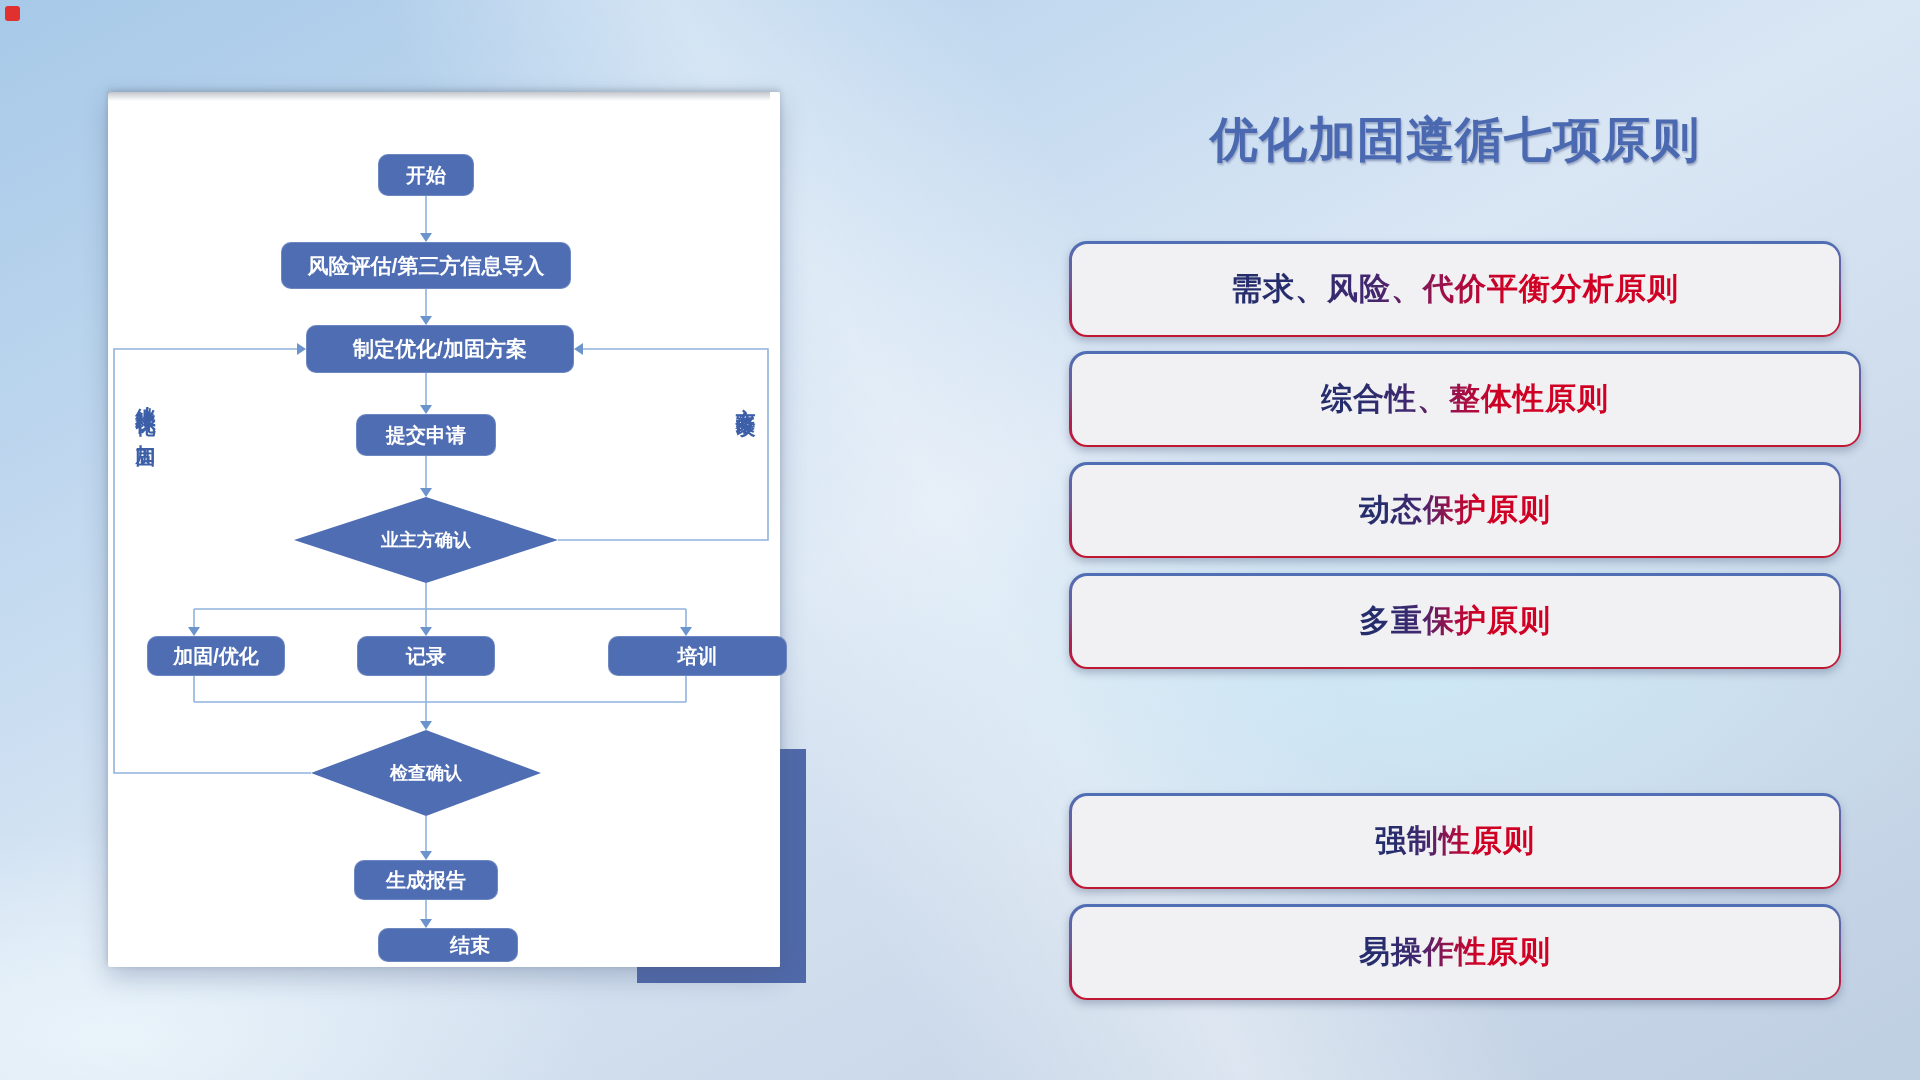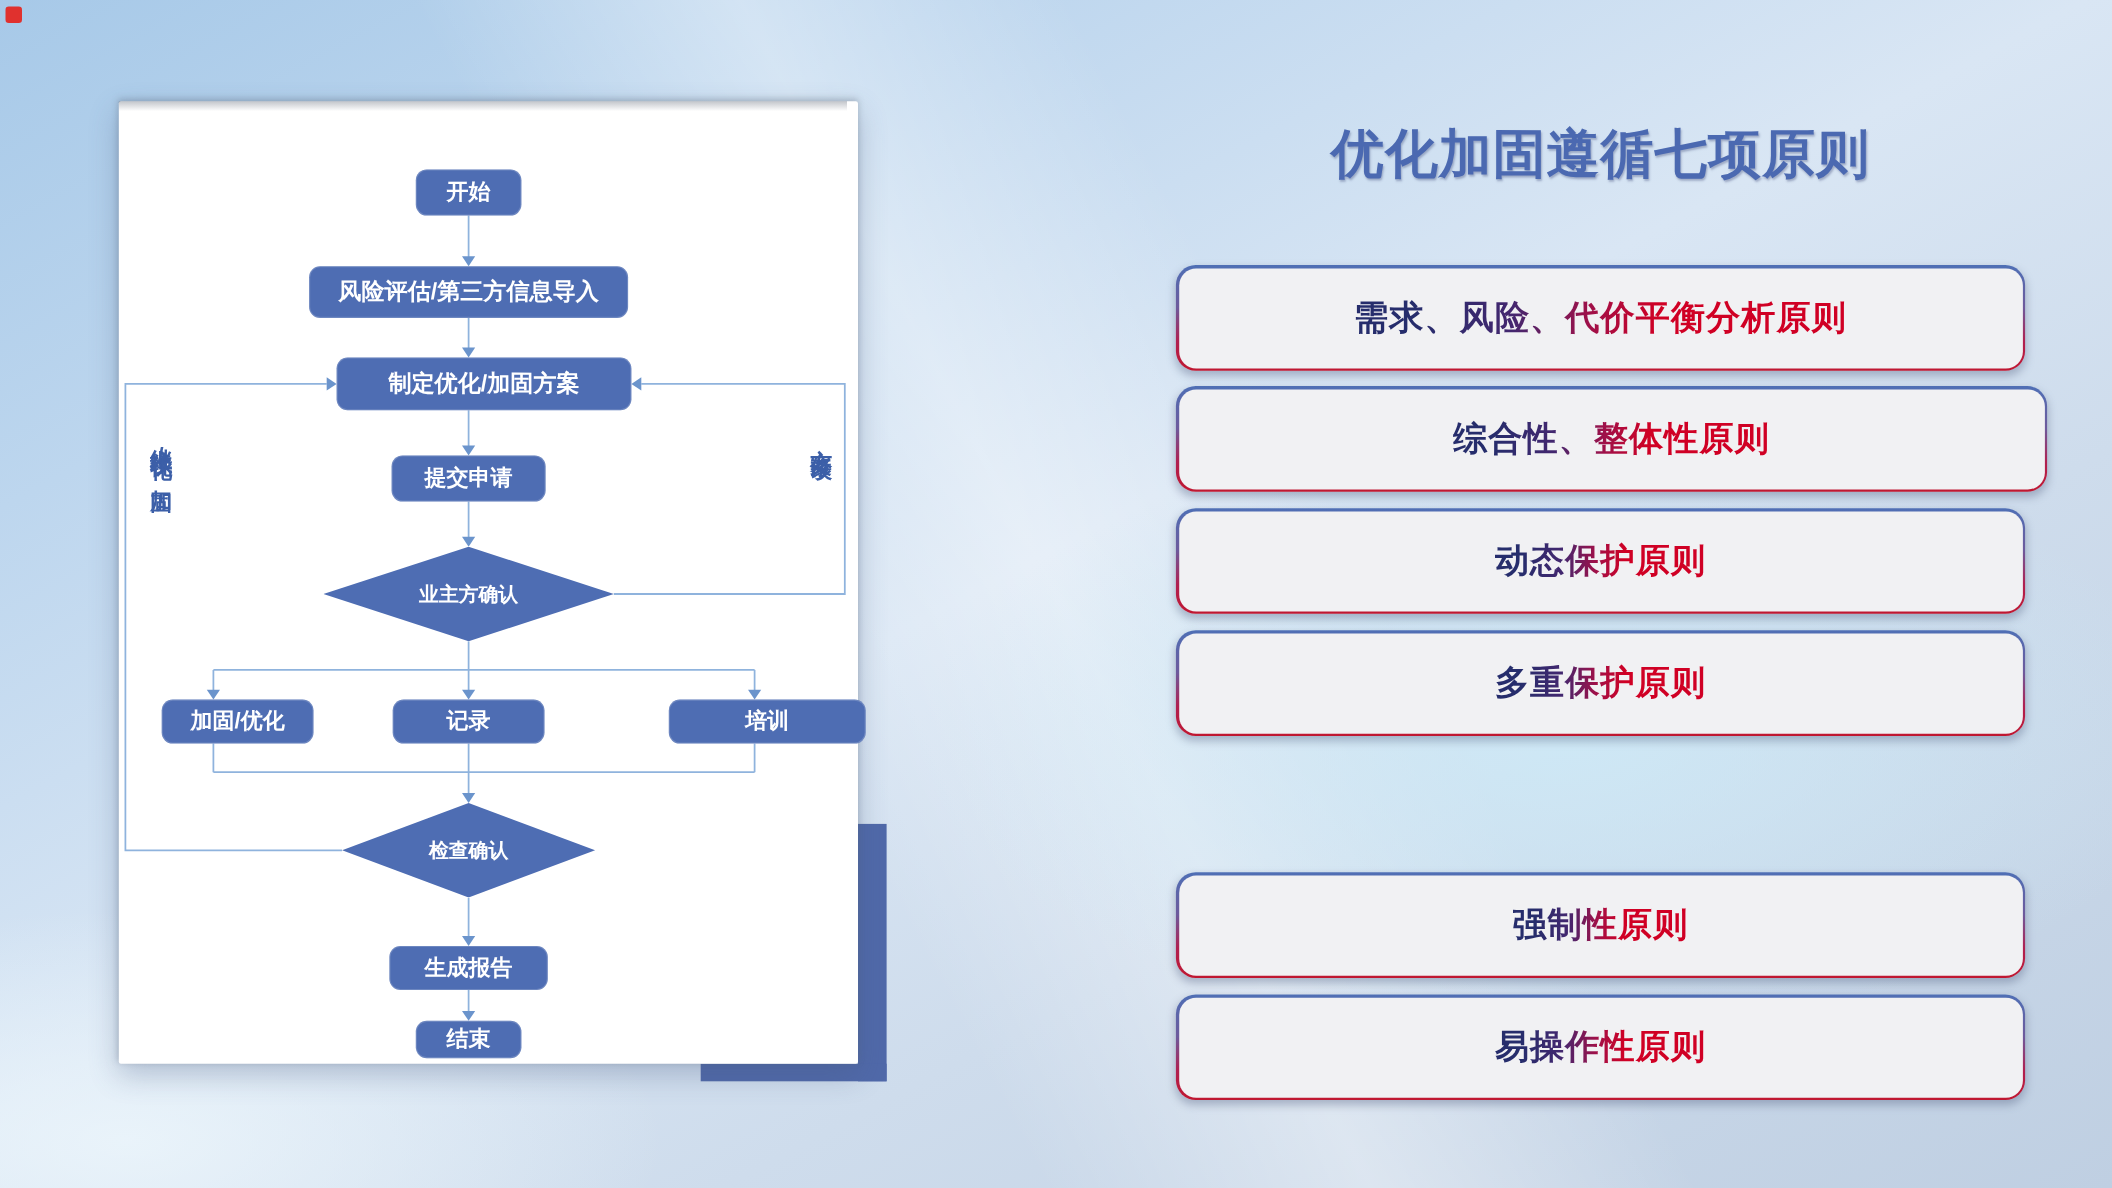--- a/index.html
+++ b/index.html
@@ -44,21 +44,21 @@
   .n-start    {left:270px;top:62px; width:96px; height:42px;font-size:20px;}
   .n-risk     {left:173px;top:150px;width:290px;height:47px;font-size:21px;}
   .n-plan     {left:198px;top:233px;width:268px;height:48px;font-size:21px;}
   .n-submit   {left:248px;top:322px;width:140px;height:42px;font-size:20px;}
   .n-owner    {left:186px;top:405px;width:264px;height:86px;font-size:18px;}
   .n-reinforce{left:17px; top:544px;width:138px;height:40px;font-size:20px;margin-left:22px;}
   .n-record   {left:249px;top:544px;width:138px;height:40px;font-size:20px;}
   .n-training {left:500px;top:544px;width:179px;height:40px;font-size:20px;}
   .n-check    {left:203px;top:638px;width:230px;height:86px;font-size:18px;}
   .n-report   {left:246px;top:768px;width:144px;height:40px;font-size:20px;}
-  .n-end      {left:270px;top:836px;width:96px; height:34px;font-size:20px;}
+  .n-end      {left:270px;top:836px;width:96px; height:34px;font-size:20px;padding-left:44px;}
   .vlabel{
     position:absolute;writing-mode:vertical-lr;text-orientation:upright;
     color:#3c5fa8;font-size:20px;font-weight:700;letter-spacing:3px;line-height:1;
   }
   .vlabel-left {left:28px;top:300px;}
   .vlabel-right{left:628px;top:300px;}
   
   .accent-v{position:absolute;left:780px;top:749px;width:26px;height:234px;background:#5069a9;}
   .accent-h{position:absolute;left:637px;top:967px;width:169px;height:16px;background:#5069a9;}
   

